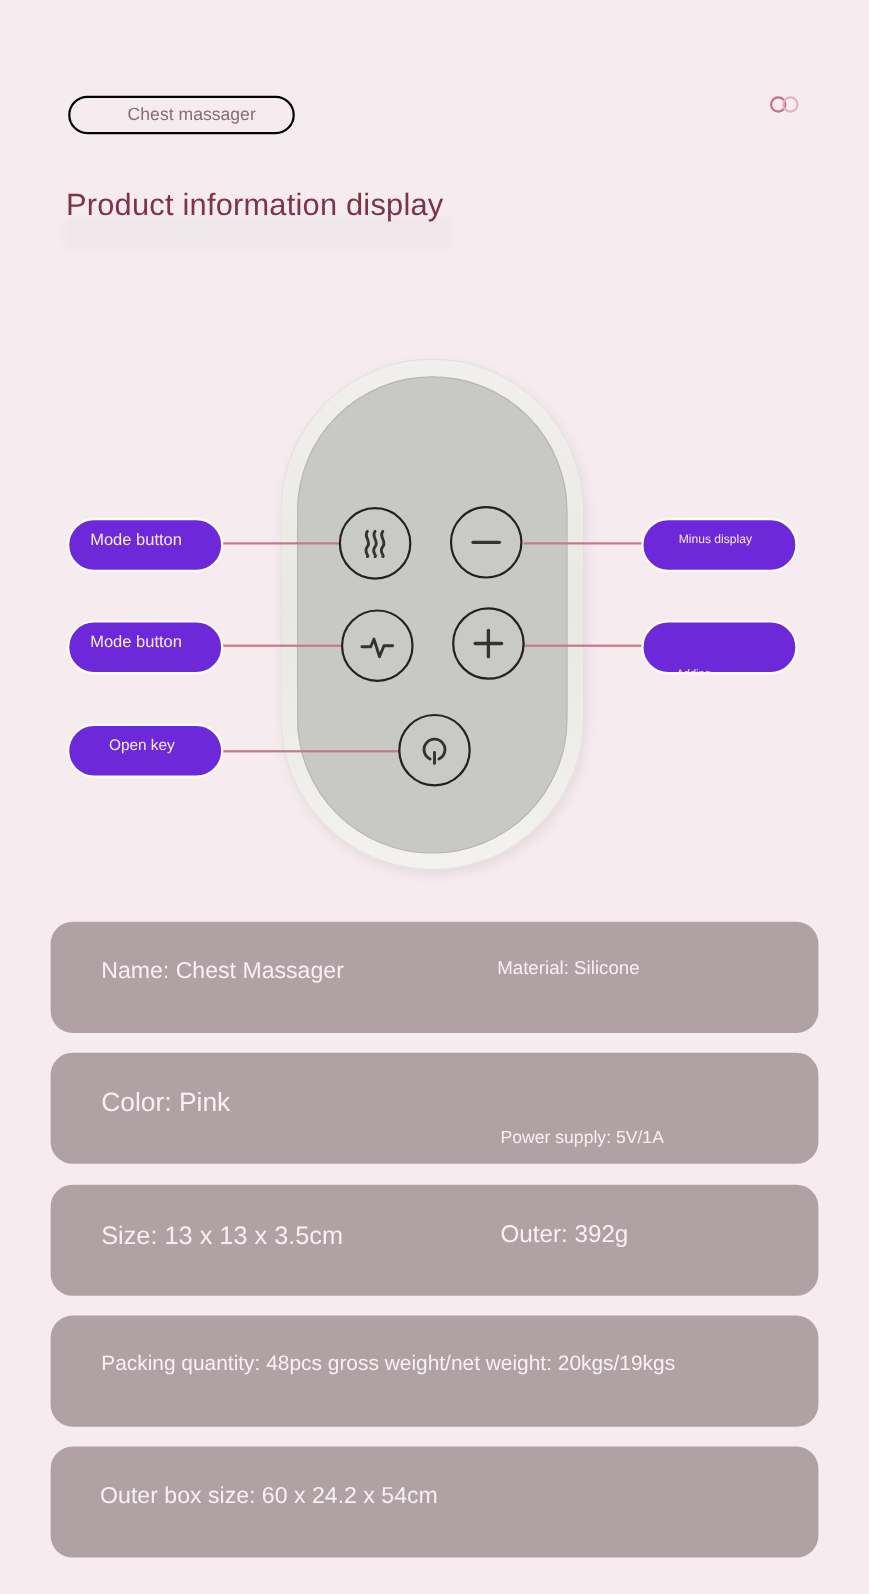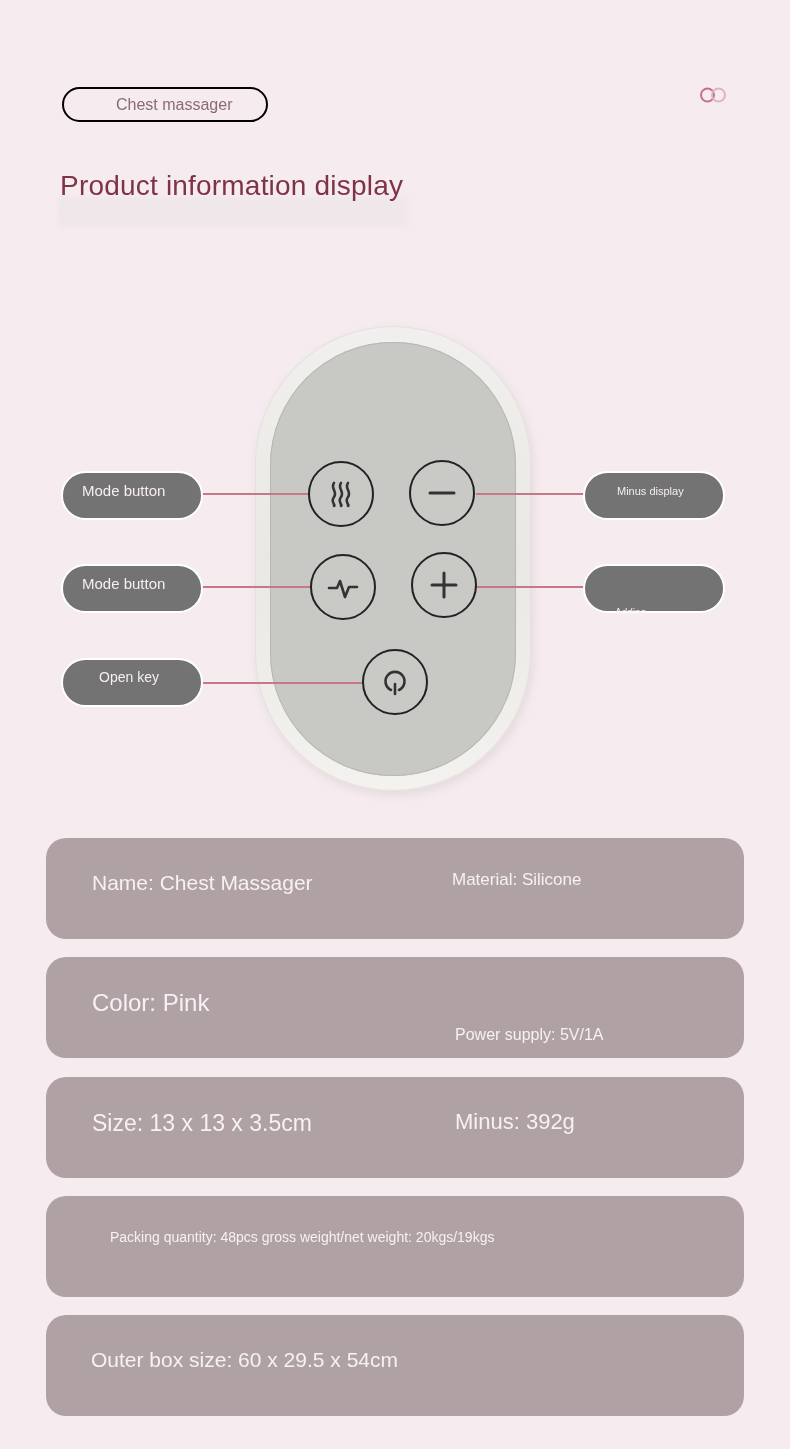--- a/index.html
+++ b/index.html
@@ -43,36 +43,36 @@
     position: absolute; width: 66px; height: 66px; border-radius: 50%;
     border: 2.5px solid #222; background: #c9cac6;
     display: flex; align-items: center; justify-content: center;
   }
   .key svg { width: 38px; height: 38px; }
 
   .leader { position: absolute; height: 2px; background: #c57886; }
 
   .callout {
     position: absolute; width: 142px; height: 49px; border-radius: 25px;
-    background: #737373; border: 2px solid #ffffff;
+    background: #6d28d9; border: 2px solid #ffffff;
     color: #f6eef1; 
   }
   .callout .lbl { position: absolute; left: 18px; top: 9px; font-size: 15px; }
   .callout.small .lbl { font-size: 11px; top: 12px; left: 32px; }
   .callout.small2 .lbl { font-size: 10px; top: 25px; left: 30px; line-height: 12px; width: 60px; margin-top: 16px; }
 
   .spec-card {
     position: absolute; left: 46px; width: 698px; height: 101px;
     background: #b0a1a5; border-radius: 20px;
     color: #f7f1f3;
     padding-left: 12px;
   }
   .spec-card .left { position: absolute; left: 46px; font-size: 21px; }
   .spec-card .right { position: absolute; left: 406px; font-size: 17px; }
-  .spec-card .full { position: absolute; left: 64px; font-size: 14px; }
+  .spec-card .full { position: absolute; left: 46px; font-size: 19px; }
 </style>
 </head>
 <body>
 
 <div class="tag-pill">
   <span>Chest massager</span>
 </div>
 
 <svg class="logo-rings" viewBox="0 0 30 18">
   <circle cx="8.5" cy="9" r="6.5" fill="none" stroke="#c4708a" stroke-width="2"></circle>
@@ -140,20 +140,20 @@
 <div class="spec-card" style="top:838px;">
   <span class="left" style="top:33px;">Name: Chest Massager</span>
   <span class="right" style="top:32px;">Material: Silicone</span>
 </div>
 <div class="spec-card" style="top:957px;">
   <span class="left" style="top:32px; font-size:24px;">Color: Pink</span>
   <span class="right" style="top:33px; left:409px; font-size:16px;margin-top:36px;">Power supply: 5V/1A</span>
 </div>
 <div class="spec-card" style="top:1077px;">
   <span class="left" style="top:33px; font-size:23px;">Size: 13 x 13 x 3.5cm</span>
-  <span class="right" style="top:32px; left:409px; font-size:22px;">Minus: 392g</span>
+  <span class="right" style="top:32px; left:409px; font-size:22px;">Outer: 392g</span>
 </div>
 <div class="spec-card" style="top:1196px;">
   <span class="full" style="top:33px;">Packing quantity: 48pcs gross weight/net weight: 20kgs/19kgs</span>
 </div>
 <div class="spec-card" style="top:1315px;">
-  <span class="full" style="top:33px; left:45px; font-size:21px;">Outer box size: 60 x 29.5 x 54cm</span>
+  <span class="full" style="top:33px; left:45px; font-size:21px;">Outer box size: 60 x 24.2 x 54cm</span>
 </div>
 
 </body></html>

